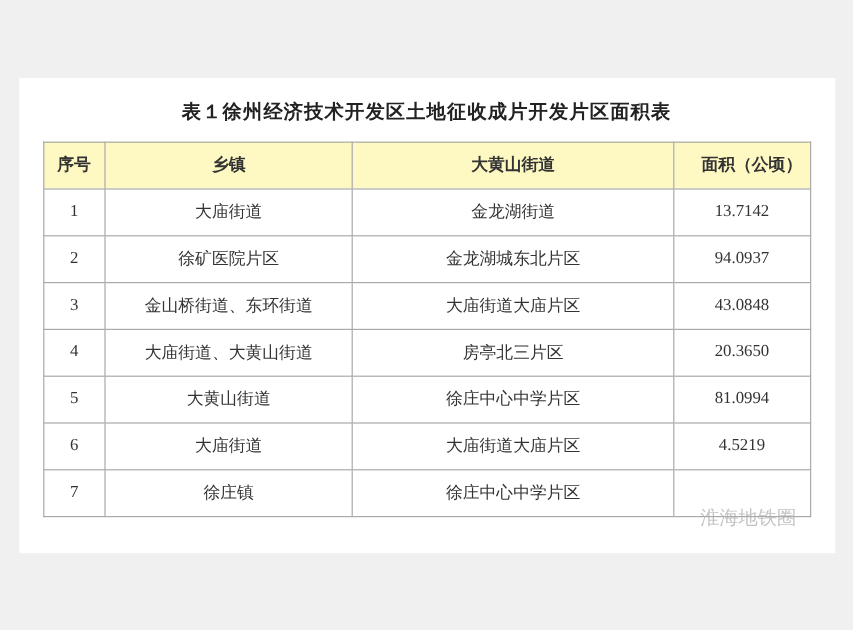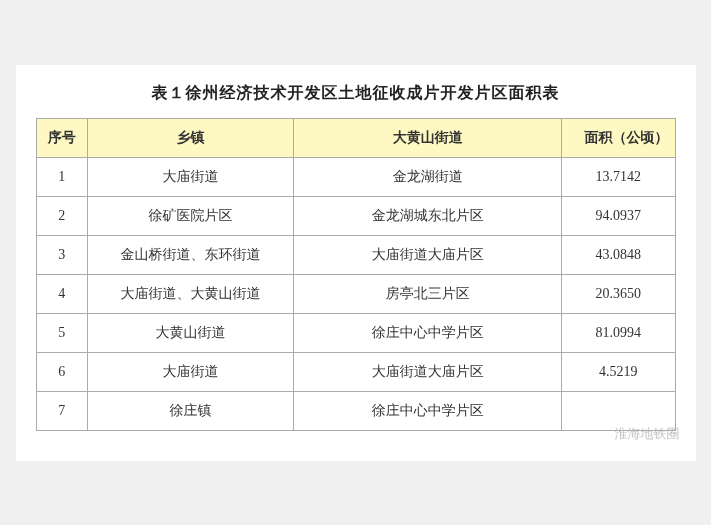--- a/index.html
+++ b/index.html
@@ -43,22 +43,22 @@
     tbody tr:nth-child(odd) {
       background-color: #ffffff;
     }
     .col-seq { width: 50px; }
     .col-town { width: 200px; }
     .col-name { width: 260px; }
     .col-area { width: 110px; text-align: right; }
     .watermark {
       position: absolute;
       bottom: 18px;
-      right: 16px;
-      font-size: 13px;
+      right: 32px;
+      font-size: 16px;
       color: #aaa;
       opacity: 0.7;
     }
     .wrapper {
       position: relative;
       background: #fff;
       width: 680px;
       padding: 18px 20px 30px 20px;
     }
   </style>

